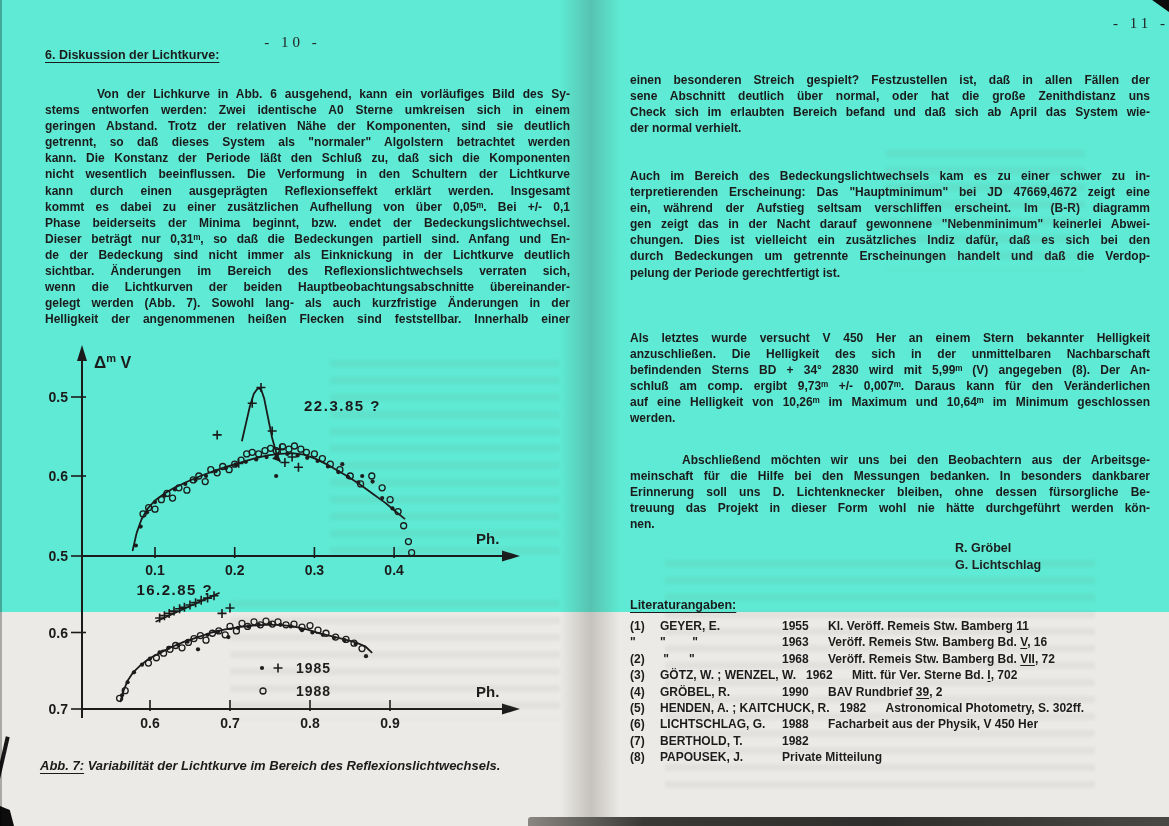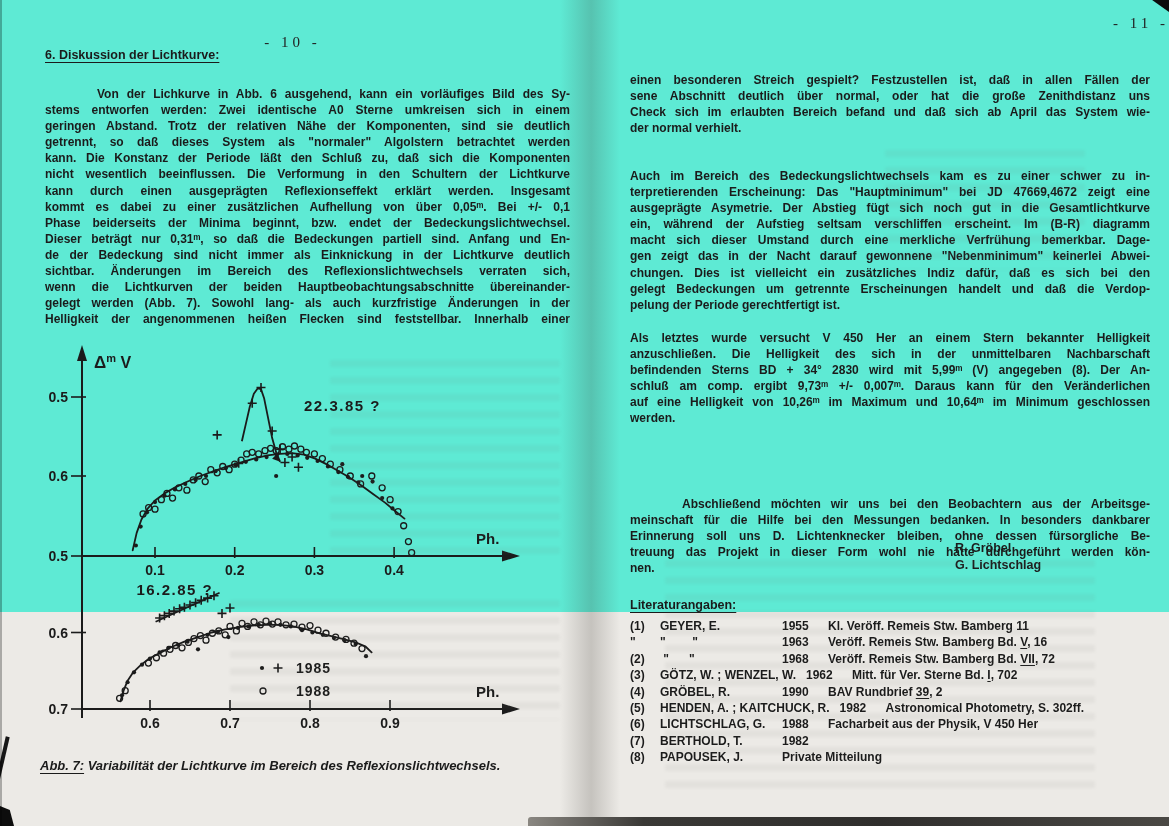--- a/index.html
+++ b/index.html
@@ -306,38 +306,36 @@
   <div class="pagenum">- 11 -</div>
   <div class="para" id="p11-para1">
       <div class="tline">einen besonderen Streich gespielt? Festzustellen ist, daß in allen Fällen der</div>
       <div class="tline">sene Abschnitt deutlich über normal, oder hat die große Zenithdistanz uns</div>
       <div class="tline">Check sich im erlaubten Bereich befand und daß sich ab April das System wie-</div>
       <div class="tline last">der normal verhielt.</div>
     </div>
   <div class="para" id="p11-para2">
       <div class="tline">Auch im Bereich des Bedeckungslichtwechsels kam es zu einer schwer zu in-</div>
       <div class="tline">terpretierenden Erscheinung: Das "Hauptminimum" bei JD 47669,4672 zeigt eine</div>
-      <div class="tline">ausgeprägte Asymetrie. Der Abstieg fügt sich noch gut in die Gesamtlichtkurve</div>
       <div class="tline">ein, während der Aufstieg seltsam verschliffen erscheint. Im (B-R) diagramm</div>
-      <div class="tline">macht sich dieser Umstand durch eine merkliche Verfrühung bemerkbar. Dage-</div>
       <div class="tline">gen zeigt das in der Nacht darauf gewonnene "Nebenminimum" keinerlei Abwei-</div>
       <div class="tline">chungen. Dies ist vielleicht ein zusätzliches Indiz dafür, daß es sich bei den</div>
-      <div class="tline">gelegt Bedeckungen um getrennte Erscheinungen handelt und daß die Verdop-</div>
+      <div class="tline">durch Bedeckungen um getrennte Erscheinungen handelt und daß die Verdop-</div>
       <div class="tline last">pelung der Periode gerechtfertigt ist.</div>
     </div>
   <div class="para" id="p11-para3">
       <div class="tline">Als letztes wurde versucht V 450 Her an einem Stern bekannter Helligkeit</div>
       <div class="tline">anzuschließen. Die Helligkeit des sich in der unmittelbaren Nachbarschaft</div>
       <div class="tline">befindenden Sterns BD + 34° 2830 wird mit 5,99ᵐ (V) angegeben (8). Der An-</div>
       <div class="tline">schluß am comp. ergibt 9,73ᵐ +/- 0,007ᵐ. Daraus kann für den Veränderlichen</div>
       <div class="tline">auf eine Helligkeit von 10,26ᵐ im Maximum und 10,64ᵐ im Minimum geschlossen</div>
       <div class="tline last">werden.</div>
     </div>
   <div class="para" id="p11-para4">
-      <div class="tline" style="text-indent: 52px; margin-top: 44px;">Abschließend möchten wir uns bei den Beobachtern aus der Arbeitsge-</div>
+      <div class="tline" style="text-indent: 52px;">Abschließend möchten wir uns bei den Beobachtern aus der Arbeitsge-</div>
       <div class="tline">meinschaft für die Hilfe bei den Messungen bedanken. In besonders dankbarer</div>
       <div class="tline">Erinnerung soll uns D. Lichtenknecker bleiben, ohne dessen fürsorgliche Be-</div>
       <div class="tline">treuung das Projekt in dieser Form wohl nie hätte durchgeführt werden kön-</div>
       <div class="tline last">nen.</div>
     </div>
   <div id="authors">
       <div>R. Gröbel</div>
       <div>G. Lichtschlag</div>
     </div>
   <div id="lit-heading">Literaturangaben:</div>

